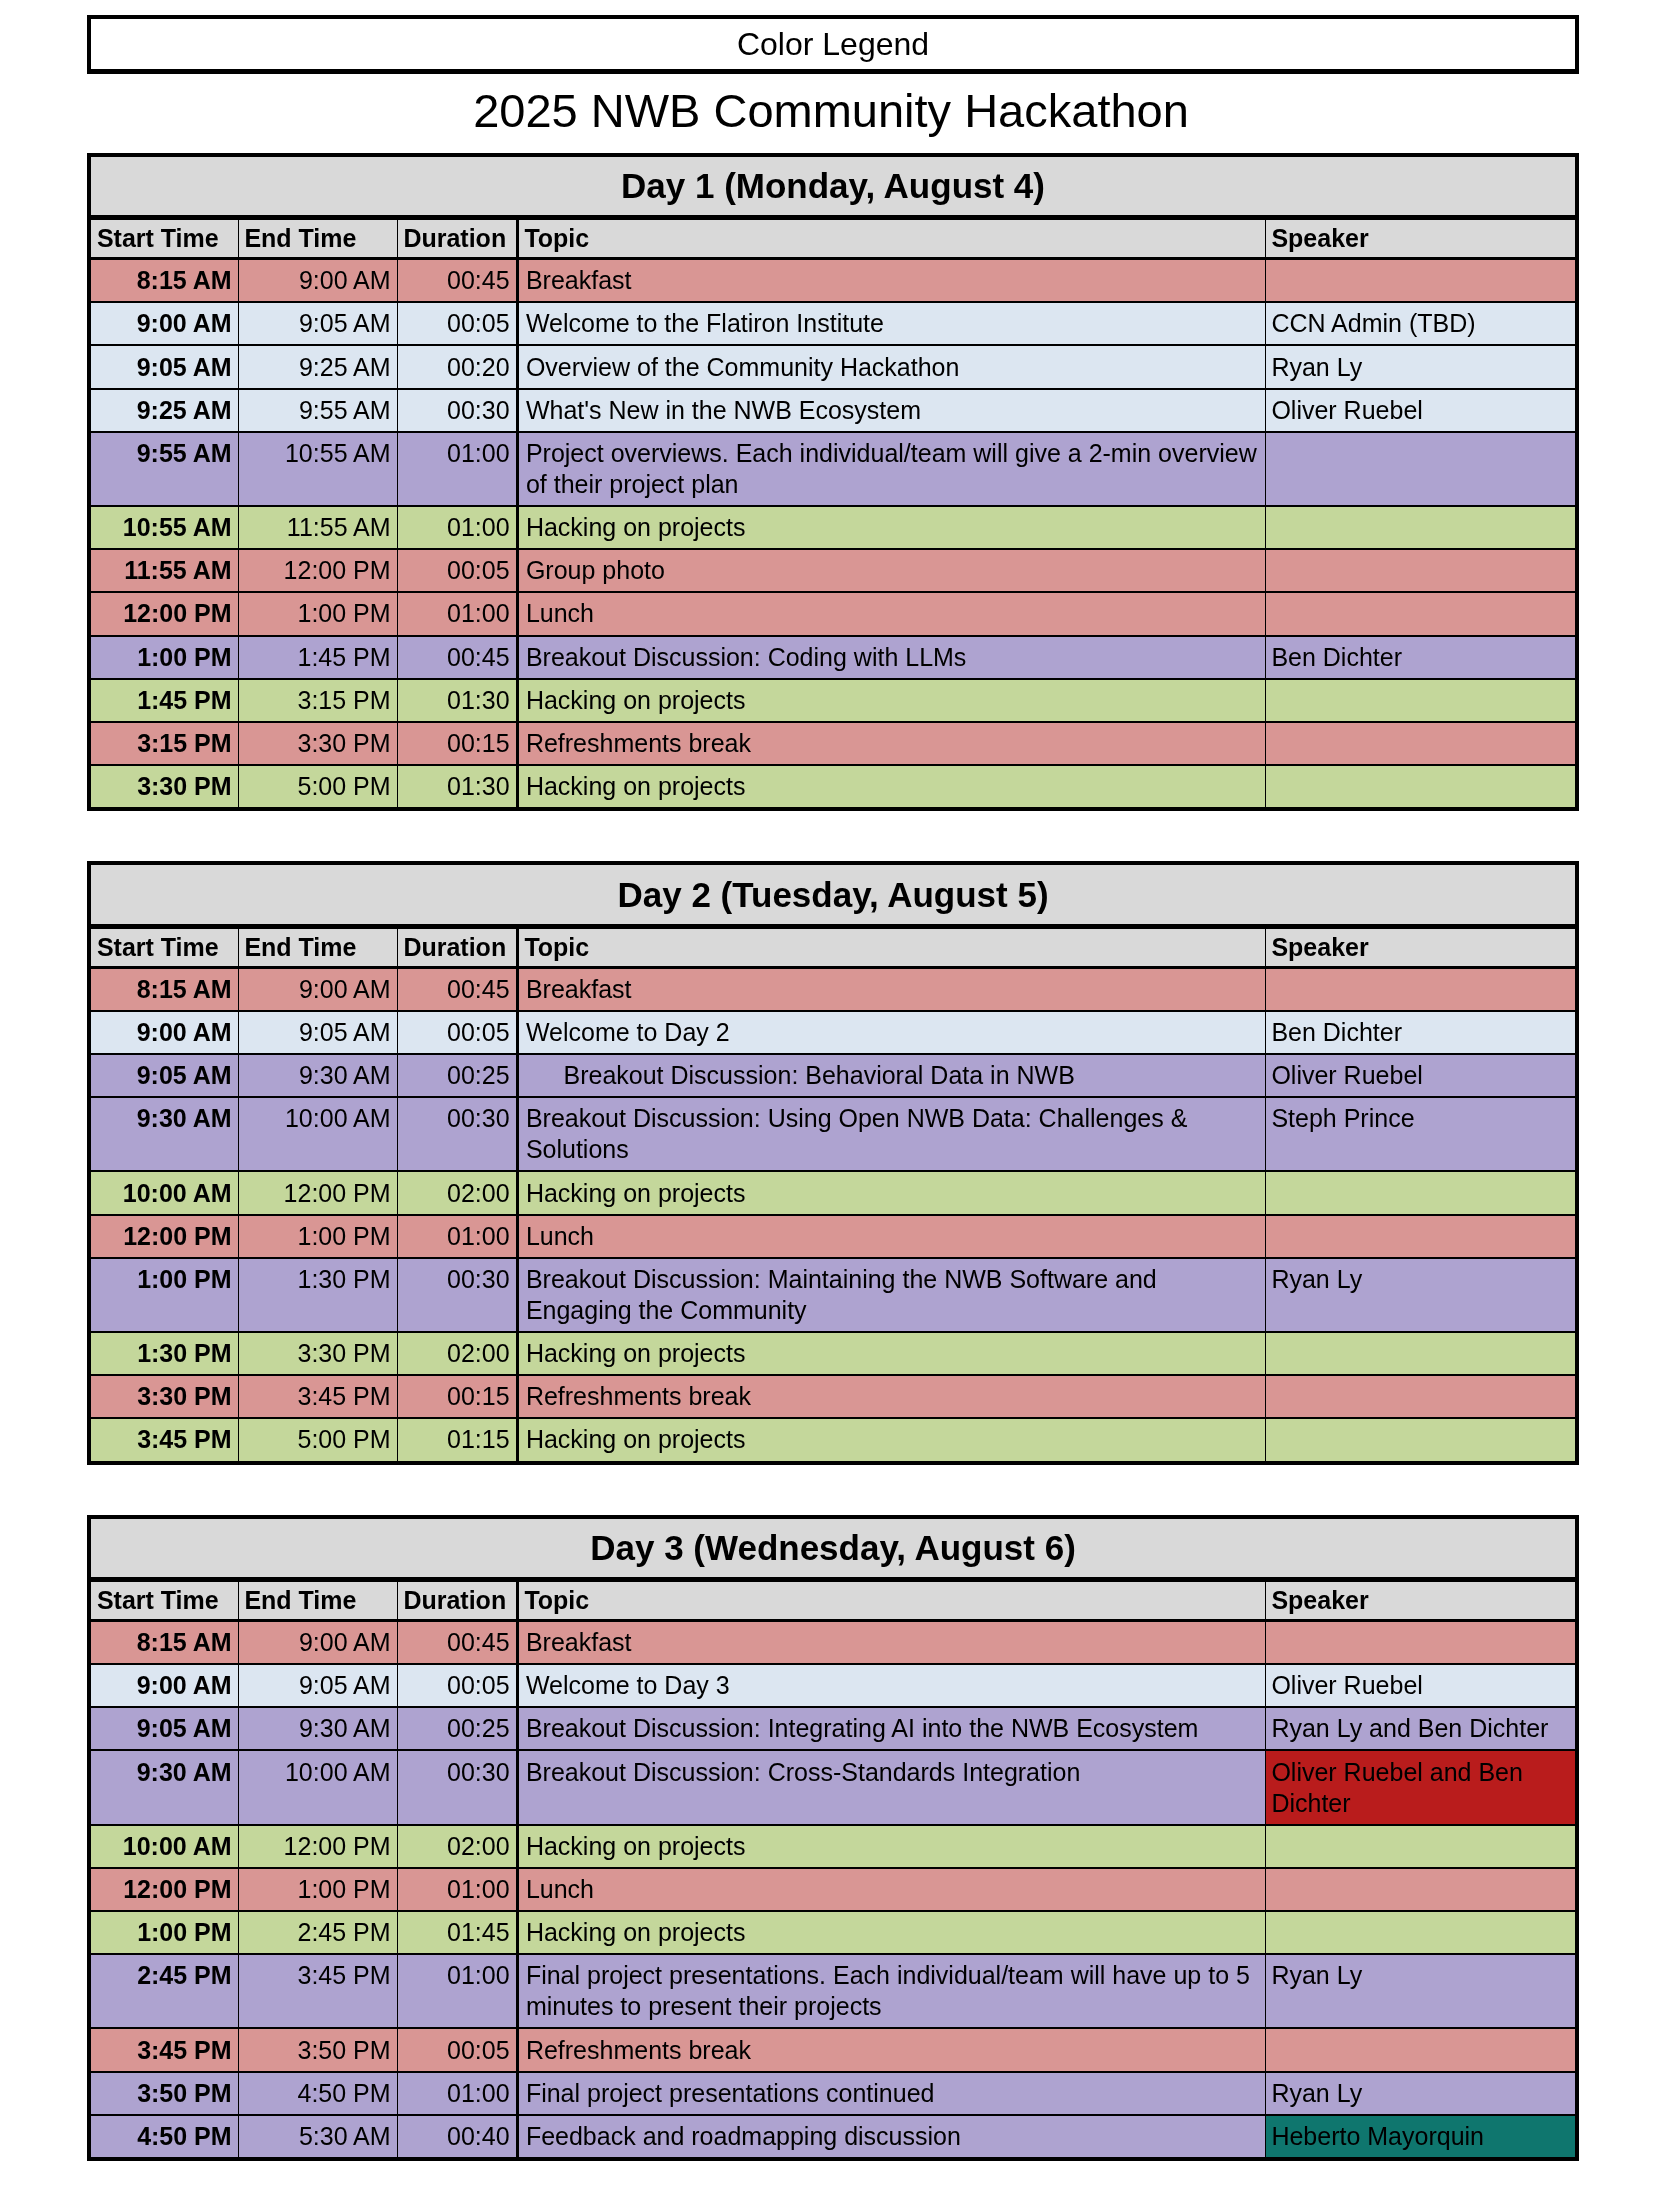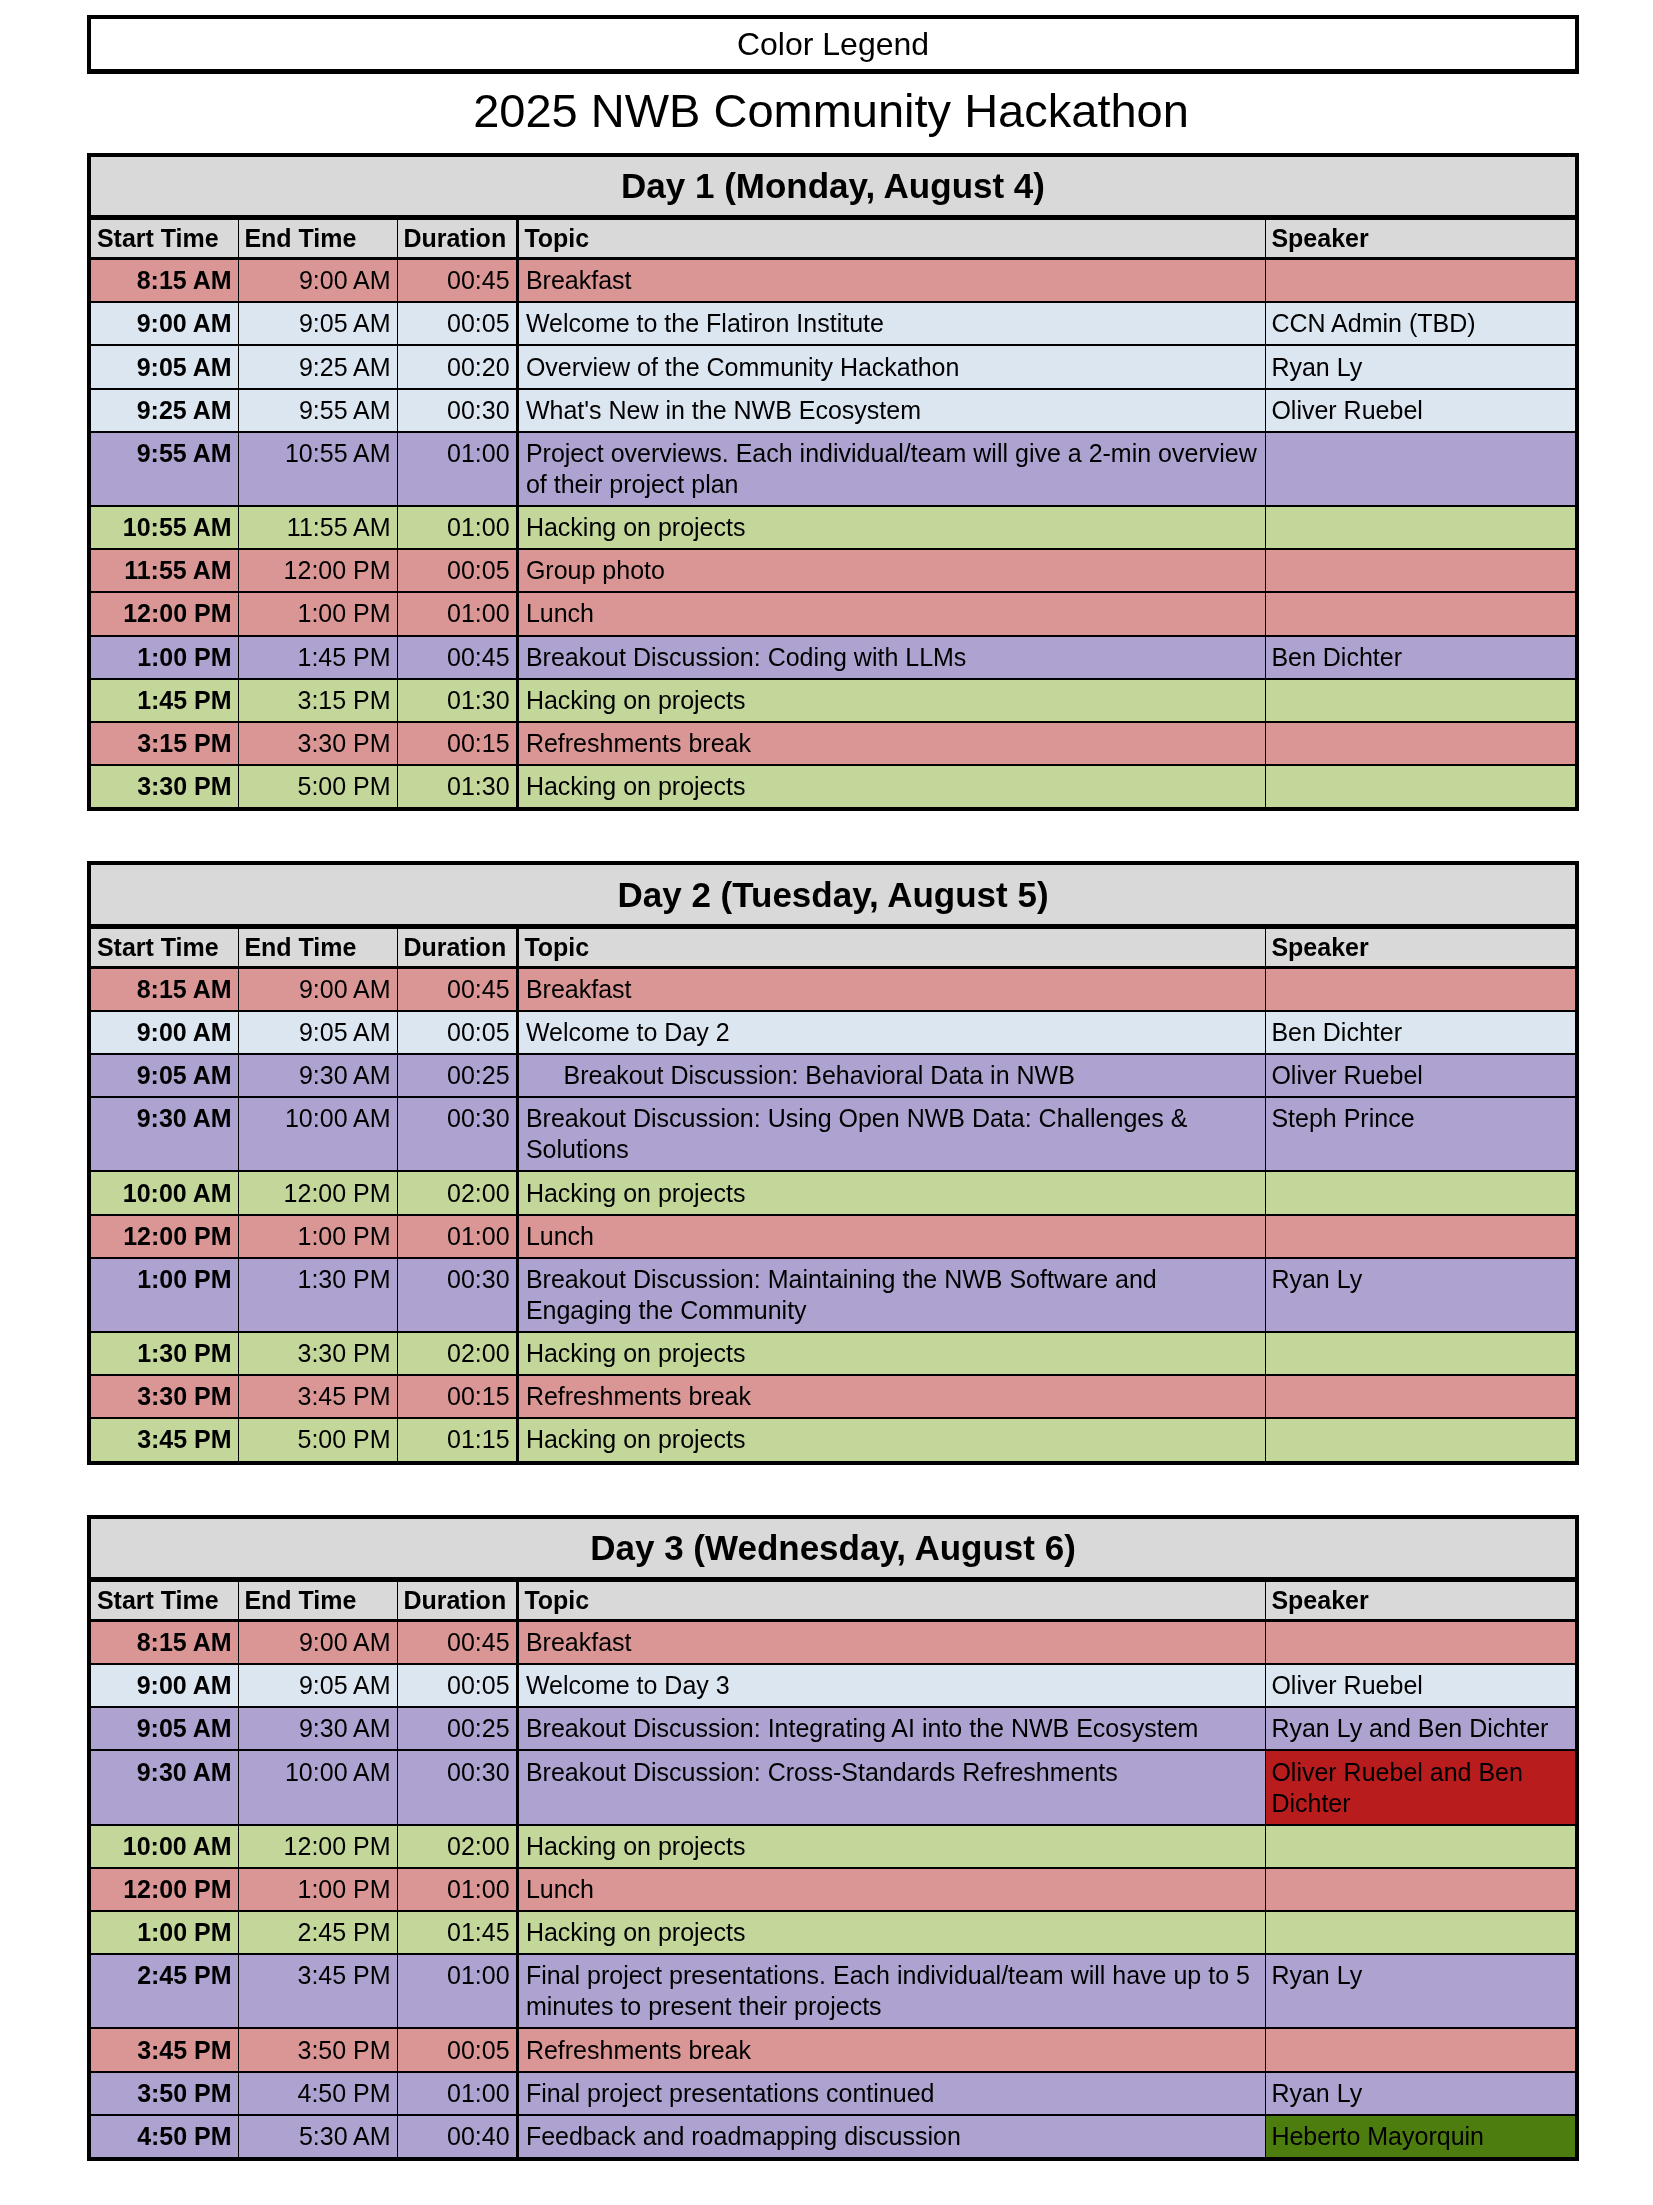--- a/index.html
+++ b/index.html
@@ -385,21 +385,21 @@
     <td class="end" style="background: rgb(174, 163, 208);">9:30 AM</td>
     <td class="dur" style="background: rgb(174, 163, 208);">00:25</td>
     <td class="topic" style="background: rgb(174, 163, 208);">Breakout Discussion: Integrating AI into the NWB Ecosystem</td>
     <td class="speaker" style="background: rgb(174, 163, 208);">Ryan Ly and Ben Dichter</td>
   </tr>
 
   <tr class="event-row">
     <td class="start" style="background: rgb(174, 163, 208);">9:30 AM</td>
     <td class="end" style="background: rgb(174, 163, 208);">10:00 AM</td>
     <td class="dur" style="background: rgb(174, 163, 208);">00:30</td>
-    <td class="topic" style="background: rgb(174, 163, 208);">Breakout Discussion: Cross-Standards Refreshments</td>
+    <td class="topic" style="background: rgb(174, 163, 208);">Breakout Discussion: Cross-Standards Integration</td>
     <td class="speaker" style="background: #b91c1c;">Oliver Ruebel and Ben Dichter</td>
   </tr>
 
   <tr class="event-row">
     <td class="start" style="background: rgb(196, 215, 155);">10:00 AM</td>
     <td class="end" style="background: rgb(196, 215, 155);">12:00 PM</td>
     <td class="dur" style="background: rgb(196, 215, 155);">02:00</td>
     <td class="topic" style="background: rgb(196, 215, 155);">Hacking on projects</td>
     <td class="speaker" style="background: rgb(196, 215, 155);"></td>
   </tr>
@@ -442,20 +442,20 @@
     <td class="dur" style="background: rgb(174, 163, 208);">01:00</td>
     <td class="topic" style="background: rgb(174, 163, 208);">Final project presentations continued</td>
     <td class="speaker" style="background: rgb(174, 163, 208);">Ryan Ly</td>
   </tr>
 
   <tr class="event-row">
     <td class="start" style="background: rgb(174, 163, 208);">4:50 PM</td>
     <td class="end" style="background: rgb(174, 163, 208);">5:30 AM</td>
     <td class="dur" style="background: rgb(174, 163, 208);">00:40</td>
     <td class="topic" style="background: rgb(174, 163, 208);">Feedback and roadmapping discussion</td>
-    <td class="speaker" style="background: #4d7c0f; margin-left: 36px;">Heberto Mayorquin</td>
+    <td class="speaker" style="background: #0f766e; margin-left: 36px;">Heberto Mayorquin</td>
   </tr>
 </tbody>
   </table>
 </div>
 
 </div>
 
 
 </body></html>

